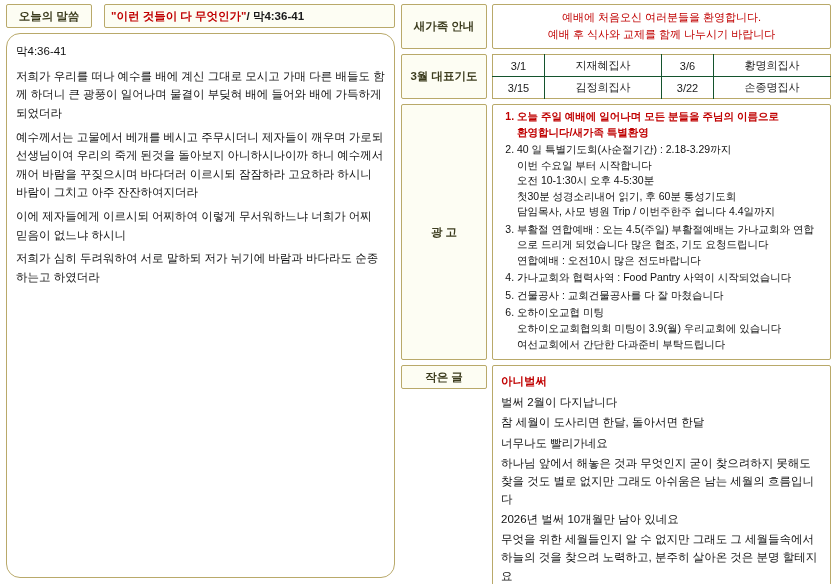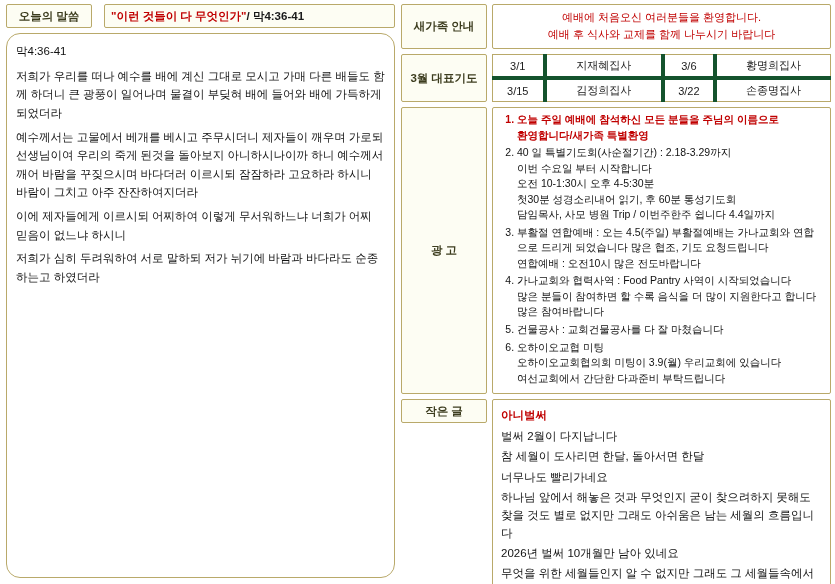--- a/index.html
+++ b/index.html
@@ -112,21 +112,21 @@
   }
   
   .pray-table {
     flex: 1;
     border: 1px solid #b9a96a;
     border-radius: 2px;
     border-collapse: collapse;
     font-size: 11px;
   }
   .pray-table td {
-    border: 4px solid #14532d;
+    border: 1px solid #14532d;
     text-align: center;
     padding: 3px 2px;
     color: #1a1a1a;
   }
   .pray-table td.date { width: 52px; }
   .pray-table td.name { }
   .pray-table tr td:first-child { border-left: none; }
   .pray-table tr td:last-child { border-right: none; }
   .pray-table tr:first-child td { border-top: none; }
   .pray-table tr:last-child td { border-bottom: none; }
@@ -219,37 +219,36 @@
         </tr>
       </tbody>
         </table>
     </div>
 
     <div class="rrow">
       <div class="lbl">광   고</div>
       <div class="rcontent ad-box">
         <ol>
           <li class="first">
-            <span class="sub">오늘 주일 예배에 참석하신 모든 분들을 주님의 이름으로</span>
+            <span class="sub">오늘 주일 예배에 일어나며 모든 분들을 주님의 이름으로</span>
             <span class="sub">환영합니다/새가족 특별환영</span>
           </li>
           <li>
             <span class="sub">40 일 특별기도회(사순절기간) : 2.18-3.29까지</span>
             <span class="sub">이번 수요일 부터 시작합니다</span>
             <span class="sub">오전 10-1:30시 오후 4-5:30분</span>
             <span class="sub">첫30분 성경소리내어 읽기, 후 60분 통성기도회</span>
             <span class="sub">담임목사, 사모 병원 Trip / 이번주한주 쉽니다 4.4일까지</span>
           </li>
           <li>
             <span class="sub">부활절 연합예배 : 오는 4.5(주일) 부활절예배는 가나교회와 연합으로 드리게 되었습니다 많은 협조, 기도 요청드립니다</span>
             <span class="sub">연합예배 : 오전10시 많은 전도바랍니다</span>
           </li>
           <li>
             <span class="sub">가나교회와 협력사역 : Food Pantry 사역이 시작되었습니다</span>
-            <span class="sub">많은 분들이 참여하면 할 수록 음식을 더 많이 지원한다고 합니다 많은 참여바랍니다</span>
           </li>
           <li>
             <span class="sub">건물공사 : 교회건물공사를 다 잘 마쳤습니다</span>
           </li>
           <li>
             <span class="sub">오하이오교협 미팅</span>
             <span class="sub">오하이오교회협의회 미팅이 3.9(월) 우리교회에 있습니다</span>
             <span class="sub">여선교회에서 간단한 다과준비 부탁드립니다</span>
           </li>
         </ol>

